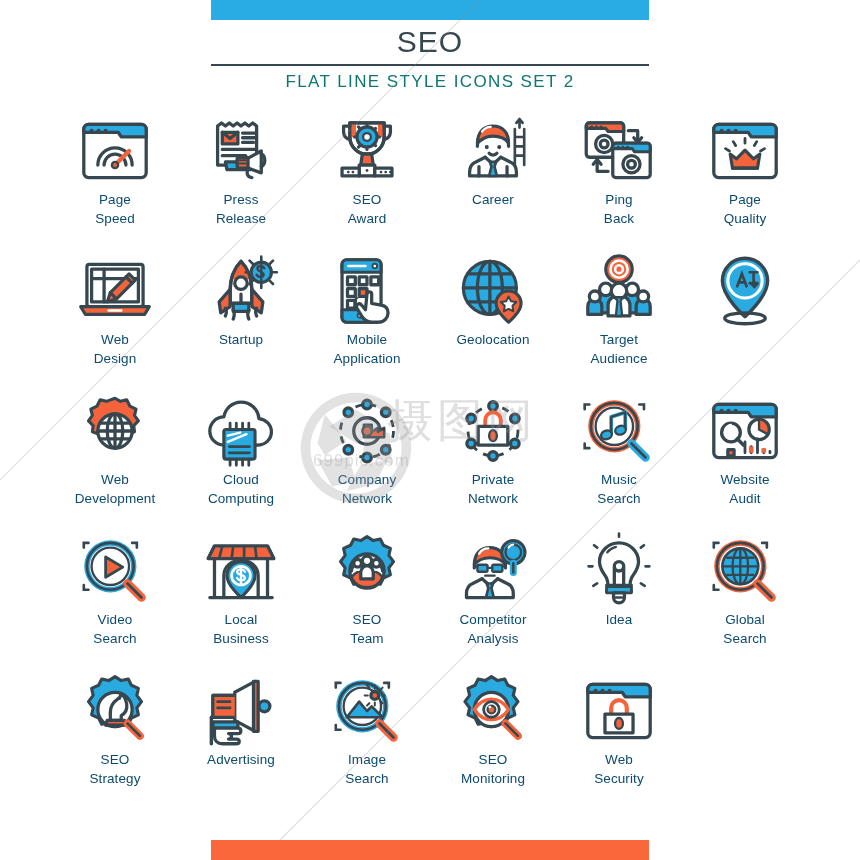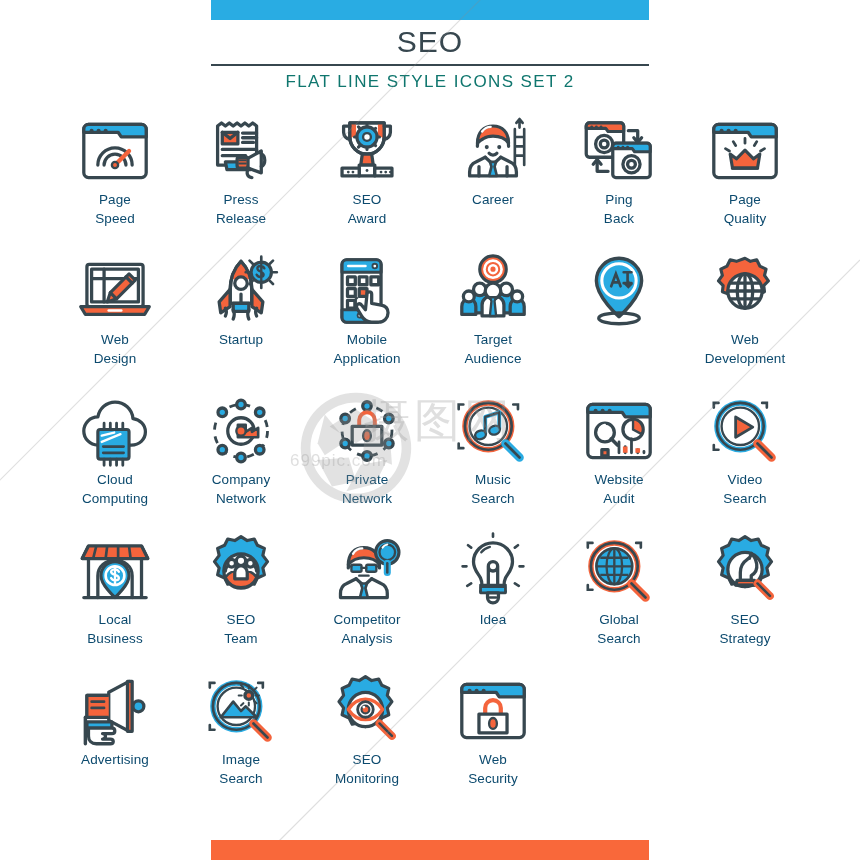--- a/index.html
+++ b/index.html
@@ -104,21 +104,21 @@
     width: 860px; height: 860px;
     pointer-events: none;
   }
   .wm-diag {
     position: absolute;
     left: 0; top: 0;
     width: 860px; height: 860px;
   }
   .wm-center {
     position: absolute;
-    left: 272px;
+    left: 295px;
     top: 380px;
     width: 300px;
     height: 110px;
     display: flex;
     flex-direction: column;
     align-items: flex-start;
     justify-content: center;
   }
   .wm-cn {
     font-size: 46px;
@@ -327,20 +327,33 @@
    <rect x="55" y="32" width="10" height="10" stroke="#37474f" stroke-width="4.2" stroke-linecap="round" stroke-linejoin="round" fill="#fff"></rect>
    <rect x="25" y="47" width="10" height="10" stroke="#37474f" stroke-width="4.2" stroke-linecap="round" stroke-linejoin="round" fill="#fff"></rect>
    <rect x="40" y="47" width="10" height="10" stroke="#37474f" stroke-width="4.2" stroke-linecap="round" stroke-linejoin="round" fill="#f4643c"></rect>
    <rect x="25" y="62" width="10" height="10" stroke="#37474f" stroke-width="4.2" stroke-linecap="round" stroke-linejoin="round" fill="#fff"></rect>
    <path d="M38 58l-4 4v8h8" stroke="#37474f" stroke-width="3" fill="none"></path>
    <path d="M50 54c0-4 6-4 6 0v12l12 2c6 1 9 5 9 10 0 6-5 12-12 12H56c-6 0-10-3-13-8l-6-10c-2-4 3-8 6-4l5 6Z" stroke="#37474f" stroke-width="4.2" stroke-linecap="round" stroke-linejoin="round" fill="#fff"></path>
           </svg>
         </div>
         <div class="cell-label">Mobile
 Application</div>
+      </div>
+      <div class="cell">
+        <div class="icon-box">
+          <svg width="78" height="78" viewBox="0 0 100 100">
+   <circle cx="46" cy="46" r="34" fill="#29abe2" stroke="#37474f" stroke-width="4"></circle>
+   <ellipse cx="46" cy="46" rx="16" ry="34" stroke="#37474f" stroke-width="4.2" stroke-linecap="round" stroke-linejoin="round" fill="none"></ellipse>
+   <path d="M12 46h68M18 28h56M18 64h56" stroke="#37474f" stroke-width="4.2" stroke-linecap="round" stroke-linejoin="round" fill="none"></path>
+   <path d="M46 12v68" stroke="#37474f" stroke-width="4.2" stroke-linecap="round" stroke-linejoin="round" fill="none"></path>
+   <path d="M70 50c9 0 16 7 16 16 0 11-16 24-16 24S54 77 54 66c0-9 7-16 16-16Z" fill="#f4643c" stroke="#37474f" stroke-width="4" stroke-linejoin="round"></path>
+   <path d="M70 57l3 6 7 1-5 5 1 7-6-3-6 3 1-7-5-5 7-1Z" fill="#fff" stroke="#37474f" stroke-width="2.6" stroke-linejoin="round"></path>
+          </svg>
+        </div>
+        <div class="cell-label">Geolocation</div>
       </div>
       <div class="cell">
         <div class="icon-box">
           <svg width="78" height="78" viewBox="0 0 100 100">
    <circle cx="50" cy="22" r="17" fill="#f4643c" stroke="#37474f" stroke-width="4"></circle>
    <circle cx="50" cy="22" r="11" fill="none" stroke="#fff" stroke-width="3.4"></circle>
    <circle cx="50" cy="22" r="5" fill="none" stroke="#fff" stroke-width="3.4"></circle>
    <path d="M22 62c0-6 5-10 11-10s11 4 11 10v16H22Z" stroke="#37474f" stroke-width="4.2" stroke-linecap="round" stroke-linejoin="round" fill="#29abe2"></path>
    <circle cx="33" cy="48" r="8" stroke="#37474f" stroke-width="4.2" stroke-linecap="round" stroke-linejoin="round" fill="#fff"></circle>
    <path d="M56 62c0-6 5-10 11-10s11 4 11 10v16H56Z" stroke="#37474f" stroke-width="4.2" stroke-linecap="round" stroke-linejoin="round" fill="#29abe2"></path>

